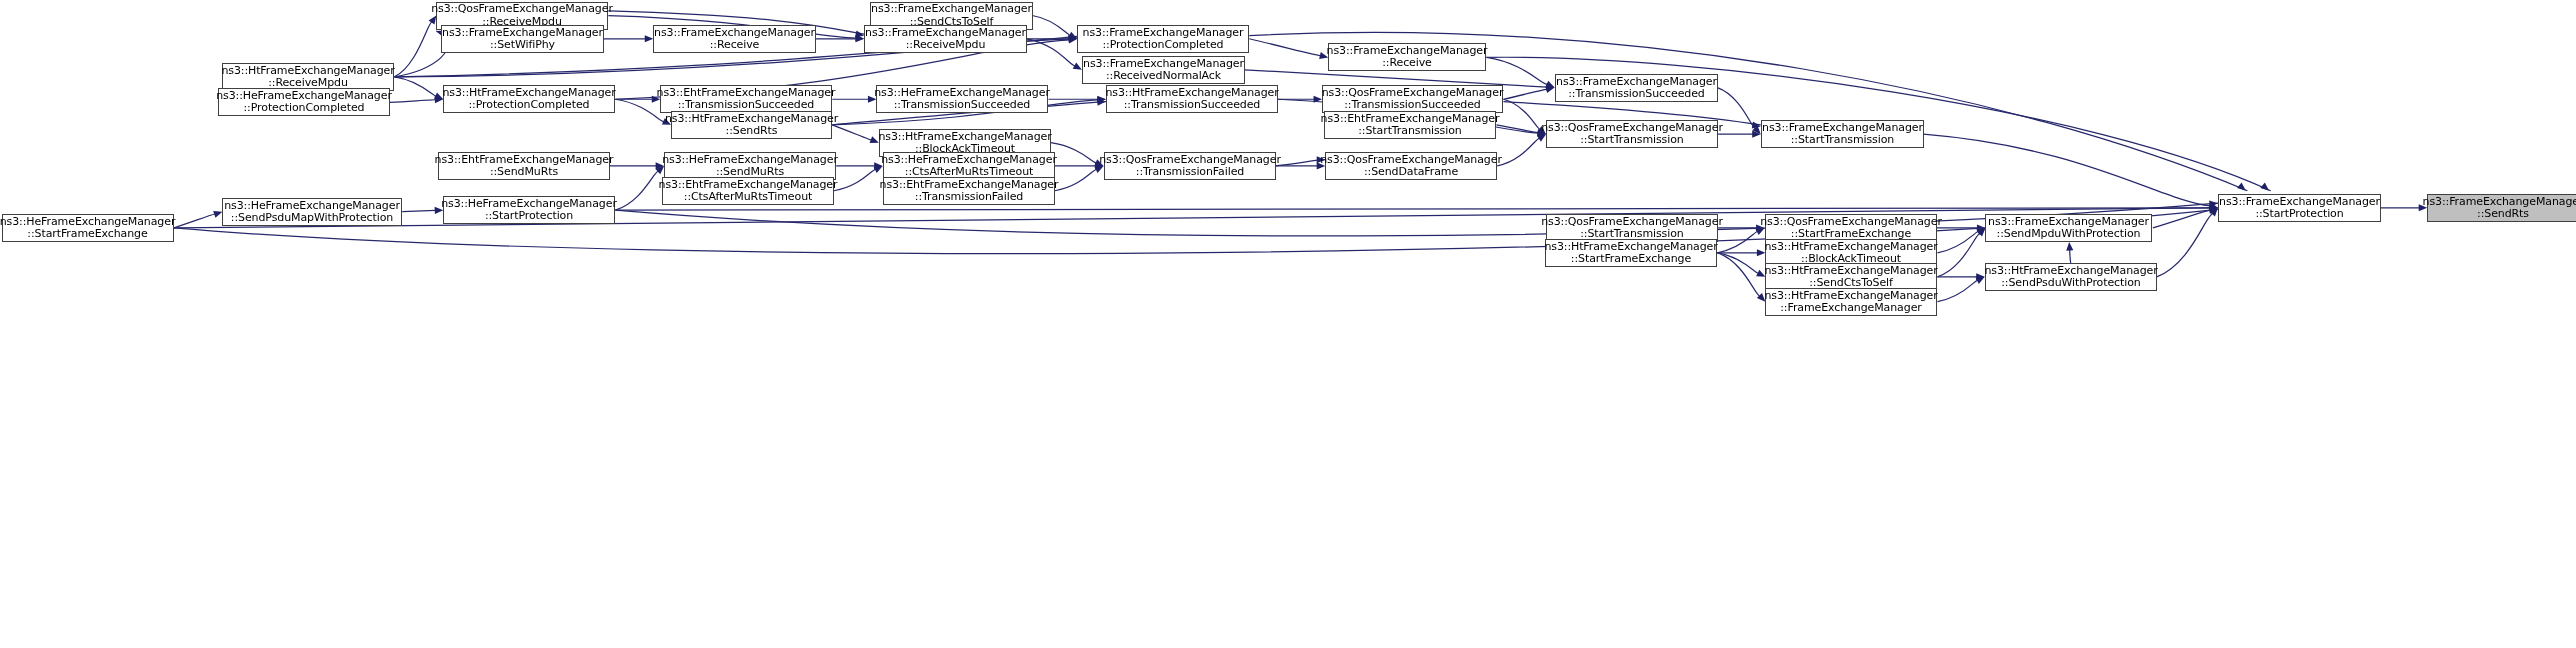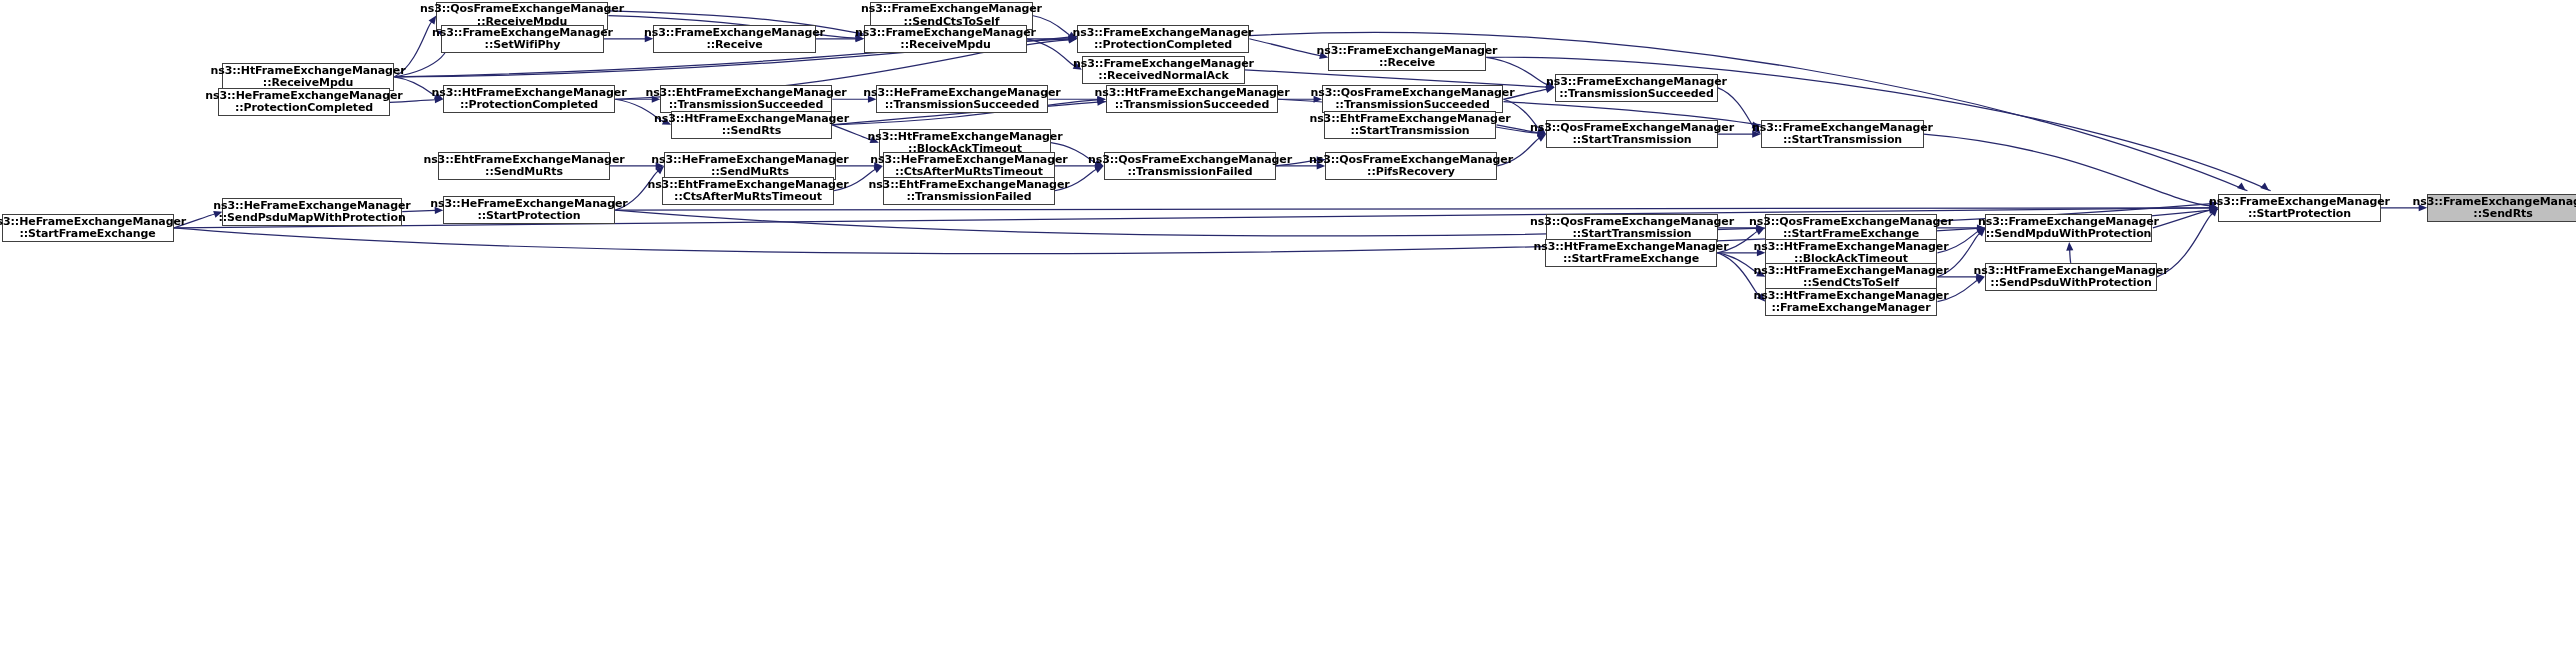--- a/index.html
+++ b/index.html
@@ -20,21 +20,20 @@
     display:flex;
     flex-direction:column;
     align-items:center;
     justify-content:center;
     text-align:center;
     line-height:1.12;
     font-size:11px;
     color:#000000;
     white-space:nowrap;
     letter-spacing:-0.1px;
-    font-weight:bold;
   }
   .node.thick{ border-width:1.5px; }
   .node.current{ background:#bfbfbf; border-width:1.5px; }
   .node .l1, .node .l2{ display:block; }
   svg.edges{
     position:absolute;
     left:0; top:0;
     width:2576px;
     height:649px;
     pointer-events:none;
@@ -274,21 +273,21 @@
       <div class="node thick" style="left: 883px; top: 152px; width: 172px; height: 28px;">
         <span class="l1">ns3::HeFrameExchangeManager</span>
         <span class="l2">::CtsAfterMuRtsTimeout</span>
       </div>
       <div class="node thick" style="left: 1104px; top: 152px; width: 172px; height: 28px;">
         <span class="l1">ns3::QosFrameExchangeManager</span>
         <span class="l2">::TransmissionFailed</span>
       </div>
       <div class="node thick" style="left: 1325px; top: 152px; width: 172px; height: 28px;">
         <span class="l1">ns3::QosFrameExchangeManager</span>
-        <span class="l2">::PifsRecovery</span>
+        <span class="l2">::SendDataFrame</span>
       </div>
       <div class="node" style="left: 662px; top: 177px; width: 172px; height: 28px;">
         <span class="l1">ns3::EhtFrameExchangeManager</span>
         <span class="l2">::CtsAfterMuRtsTimeout</span>
       </div>
       <div class="node" style="left: 883px; top: 177px; width: 172px; height: 28px;">
         <span class="l1">ns3::EhtFrameExchangeManager</span>
         <span class="l2">::TransmissionFailed</span>
       </div>
       <div class="node thick" style="left: 222px; top: 198px; width: 180px; height: 28px;">

